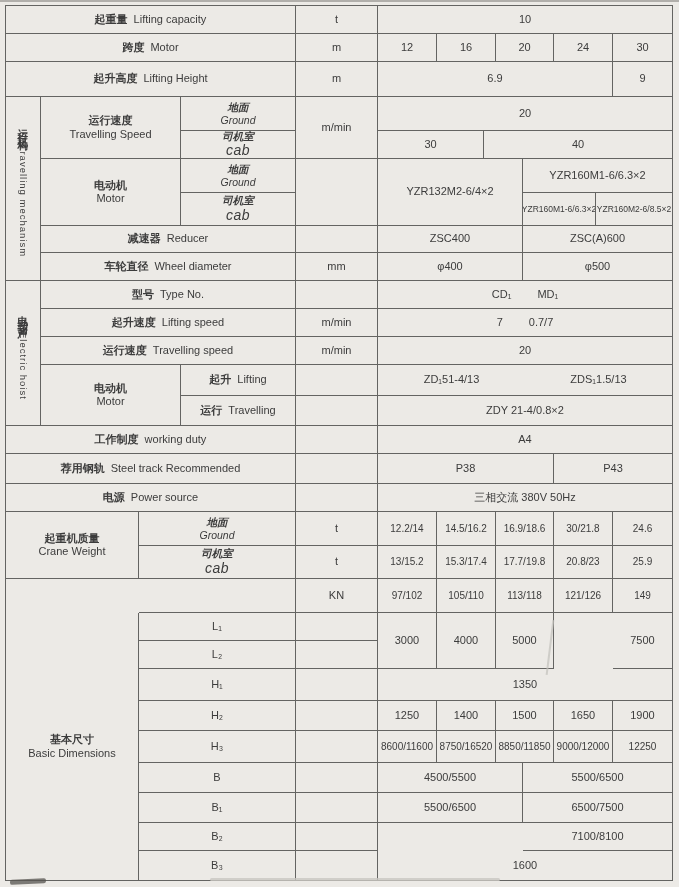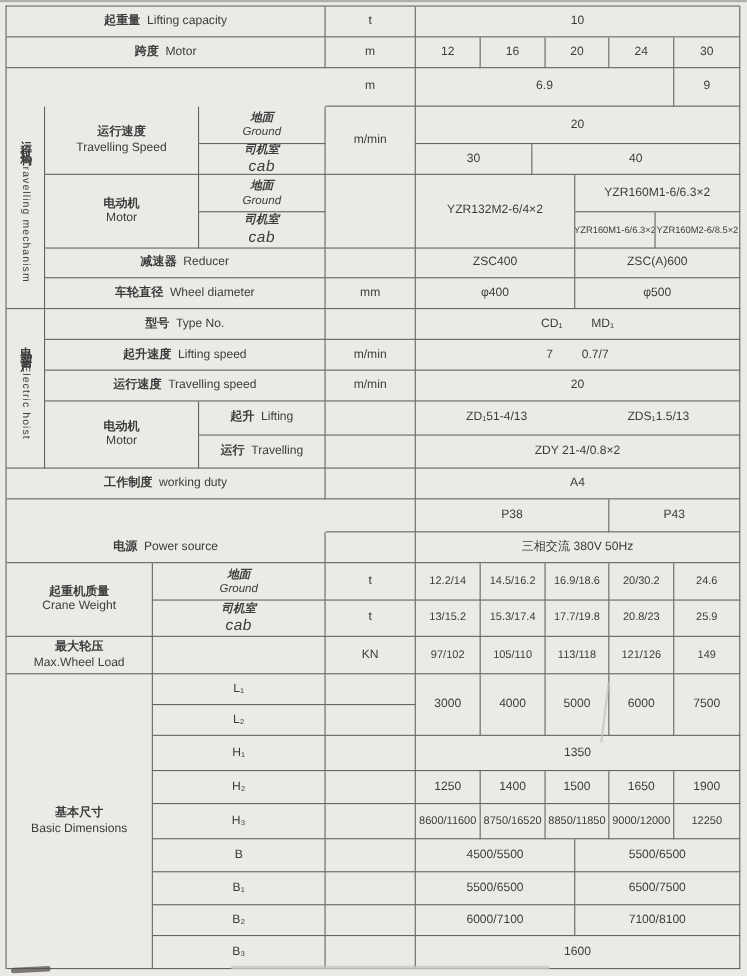--- a/index.html
+++ b/index.html
@@ -82,20 +82,24 @@
     <div class="c" style="grid-area:2/9/3/11">
         <span>20</span>
       </div>
     <div class="c" style="grid-area:2/11/3/13">
         <span>24</span>
       </div>
     <div class="c" style="grid-area:2/13/3/14">
         <span>30</span>
       </div>
 
+    <div class="c" style="grid-area:3/1/4/5">
+        <span class="zh">起升高度</span>
+        <span>Lifting Height</span>
+      </div>
     <div class="c" style="grid-area:3/5/4/6">
         <span>m</span>
       </div>
     <div class="c" style="grid-area:3/6/4/13">
         <span>6.9</span>
       </div>
     <div class="c" style="grid-area:3/13/4/14">
         <span>9</span>
       </div>
 
@@ -243,20 +247,24 @@
 
     <div class="c" style="grid-area:15/1/16/5">
         <span class="zh">工作制度</span>
         <span>working duty</span>
       </div>
     <div class="c" style="grid-area:15/5/16/6"></div>
     <div class="c" style="grid-area:15/6/16/14">
         <span>A4</span>
       </div>
 
+    <div class="c" style="grid-area:16/1/17/5">
+        <span class="zh">荐用钢轨</span>
+        <span>Steel track Recommended</span>
+      </div>
     <div class="c" style="grid-area:16/5/17/6"></div>
     <div class="c" style="grid-area:16/6/17/11">
         <span>P38</span>
       </div>
     <div class="c" style="grid-area:16/11/17/14">
         <span>P43</span>
       </div>
 
     <div class="c" style="grid-area:17/1/18/5">
         <span class="zh">电源</span>
@@ -288,45 +296,41 @@
     <div class="c f10" style="grid-area:18/6/19/7">
         <span>12.2/14</span>
       </div>
     <div class="c f10" style="grid-area:18/7/19/9">
         <span>14.5/16.2</span>
       </div>
     <div class="c f10" style="grid-area:18/9/19/11">
         <span>16.9/18.6</span>
       </div>
     <div class="c f10" style="grid-area:18/11/19/13">
-        <span>20/30.2</span>
+        <span>30/21.8</span>
       </div>
     <div class="c f10" style="grid-area:18/13/19/14">
         <span>24.6</span>
       </div>
     <div class="c f10" style="grid-area:19/6/20/7">
         <span>13/15.2</span>
       </div>
     <div class="c f10" style="grid-area:19/7/20/9">
         <span>15.3/17.4</span>
       </div>
     <div class="c f10" style="grid-area:19/9/20/11">
         <span>17.7/19.8</span>
       </div>
     <div class="c f10" style="grid-area:19/11/20/13">
         <span>20.8/23</span>
       </div>
     <div class="c f10" style="grid-area:19/13/20/14">
         <span>25.9</span>
       </div>
 
-    <div class="c col" style="grid-area:20/1/21/3">
-        <span class="zh">最大轮压</span>
-        <span>Max.Wheel Load</span>
-      </div>
     <div class="c" style="grid-area:20/3/21/5"></div>
     <div class="c" style="grid-area:20/5/21/6">
         <span>KN</span>
       </div>
     <div class="c f10" style="grid-area:20/6/21/7">
         <span>97/102</span>
       </div>
     <div class="c f10" style="grid-area:20/7/21/9">
         <span>105/110</span>
       </div>
@@ -355,23 +359,20 @@
     <div class="c" style="grid-area:22/5/23/6"></div>
     <div class="c" style="grid-area:21/6/23/7">
         <span>3000</span>
       </div>
     <div class="c" style="grid-area:21/7/23/9">
         <span>4000</span>
       </div>
     <div class="c" style="grid-area:21/9/23/11">
         <span>5000</span>
       </div>
-    <div class="c" style="grid-area:21/11/23/13">
-        <span>6000</span>
-      </div>
     <div class="c" style="grid-area:21/13/23/14">
         <span>7500</span>
       </div>
 
     <div class="c" style="grid-area:23/3/24/5">
         <span>H₁</span>
       </div>
     <div class="c" style="grid-area:23/5/24/6"></div>
     <div class="c" style="grid-area:23/6/24/14">
         <span>1350</span>
@@ -436,23 +437,20 @@
         <span>5500/6500</span>
       </div>
     <div class="c" style="grid-area:27/10/28/14">
         <span>6500/7500</span>
       </div>
 
     <div class="c" style="grid-area:28/3/29/5">
         <span>B₂</span>
       </div>
     <div class="c" style="grid-area:28/5/29/6"></div>
-    <div class="c" style="grid-area:28/6/29/10">
-        <span>6000/7100</span>
-      </div>
     <div class="c" style="grid-area:28/10/29/14">
         <span>7100/8100</span>
       </div>
 
     <div class="c" style="grid-area:29/3/30/5">
         <span>B₃</span>
       </div>
     <div class="c" style="grid-area:29/5/30/6"></div>
     <div class="c" style="grid-area:29/6/30/14">
         <span>1600</span>

